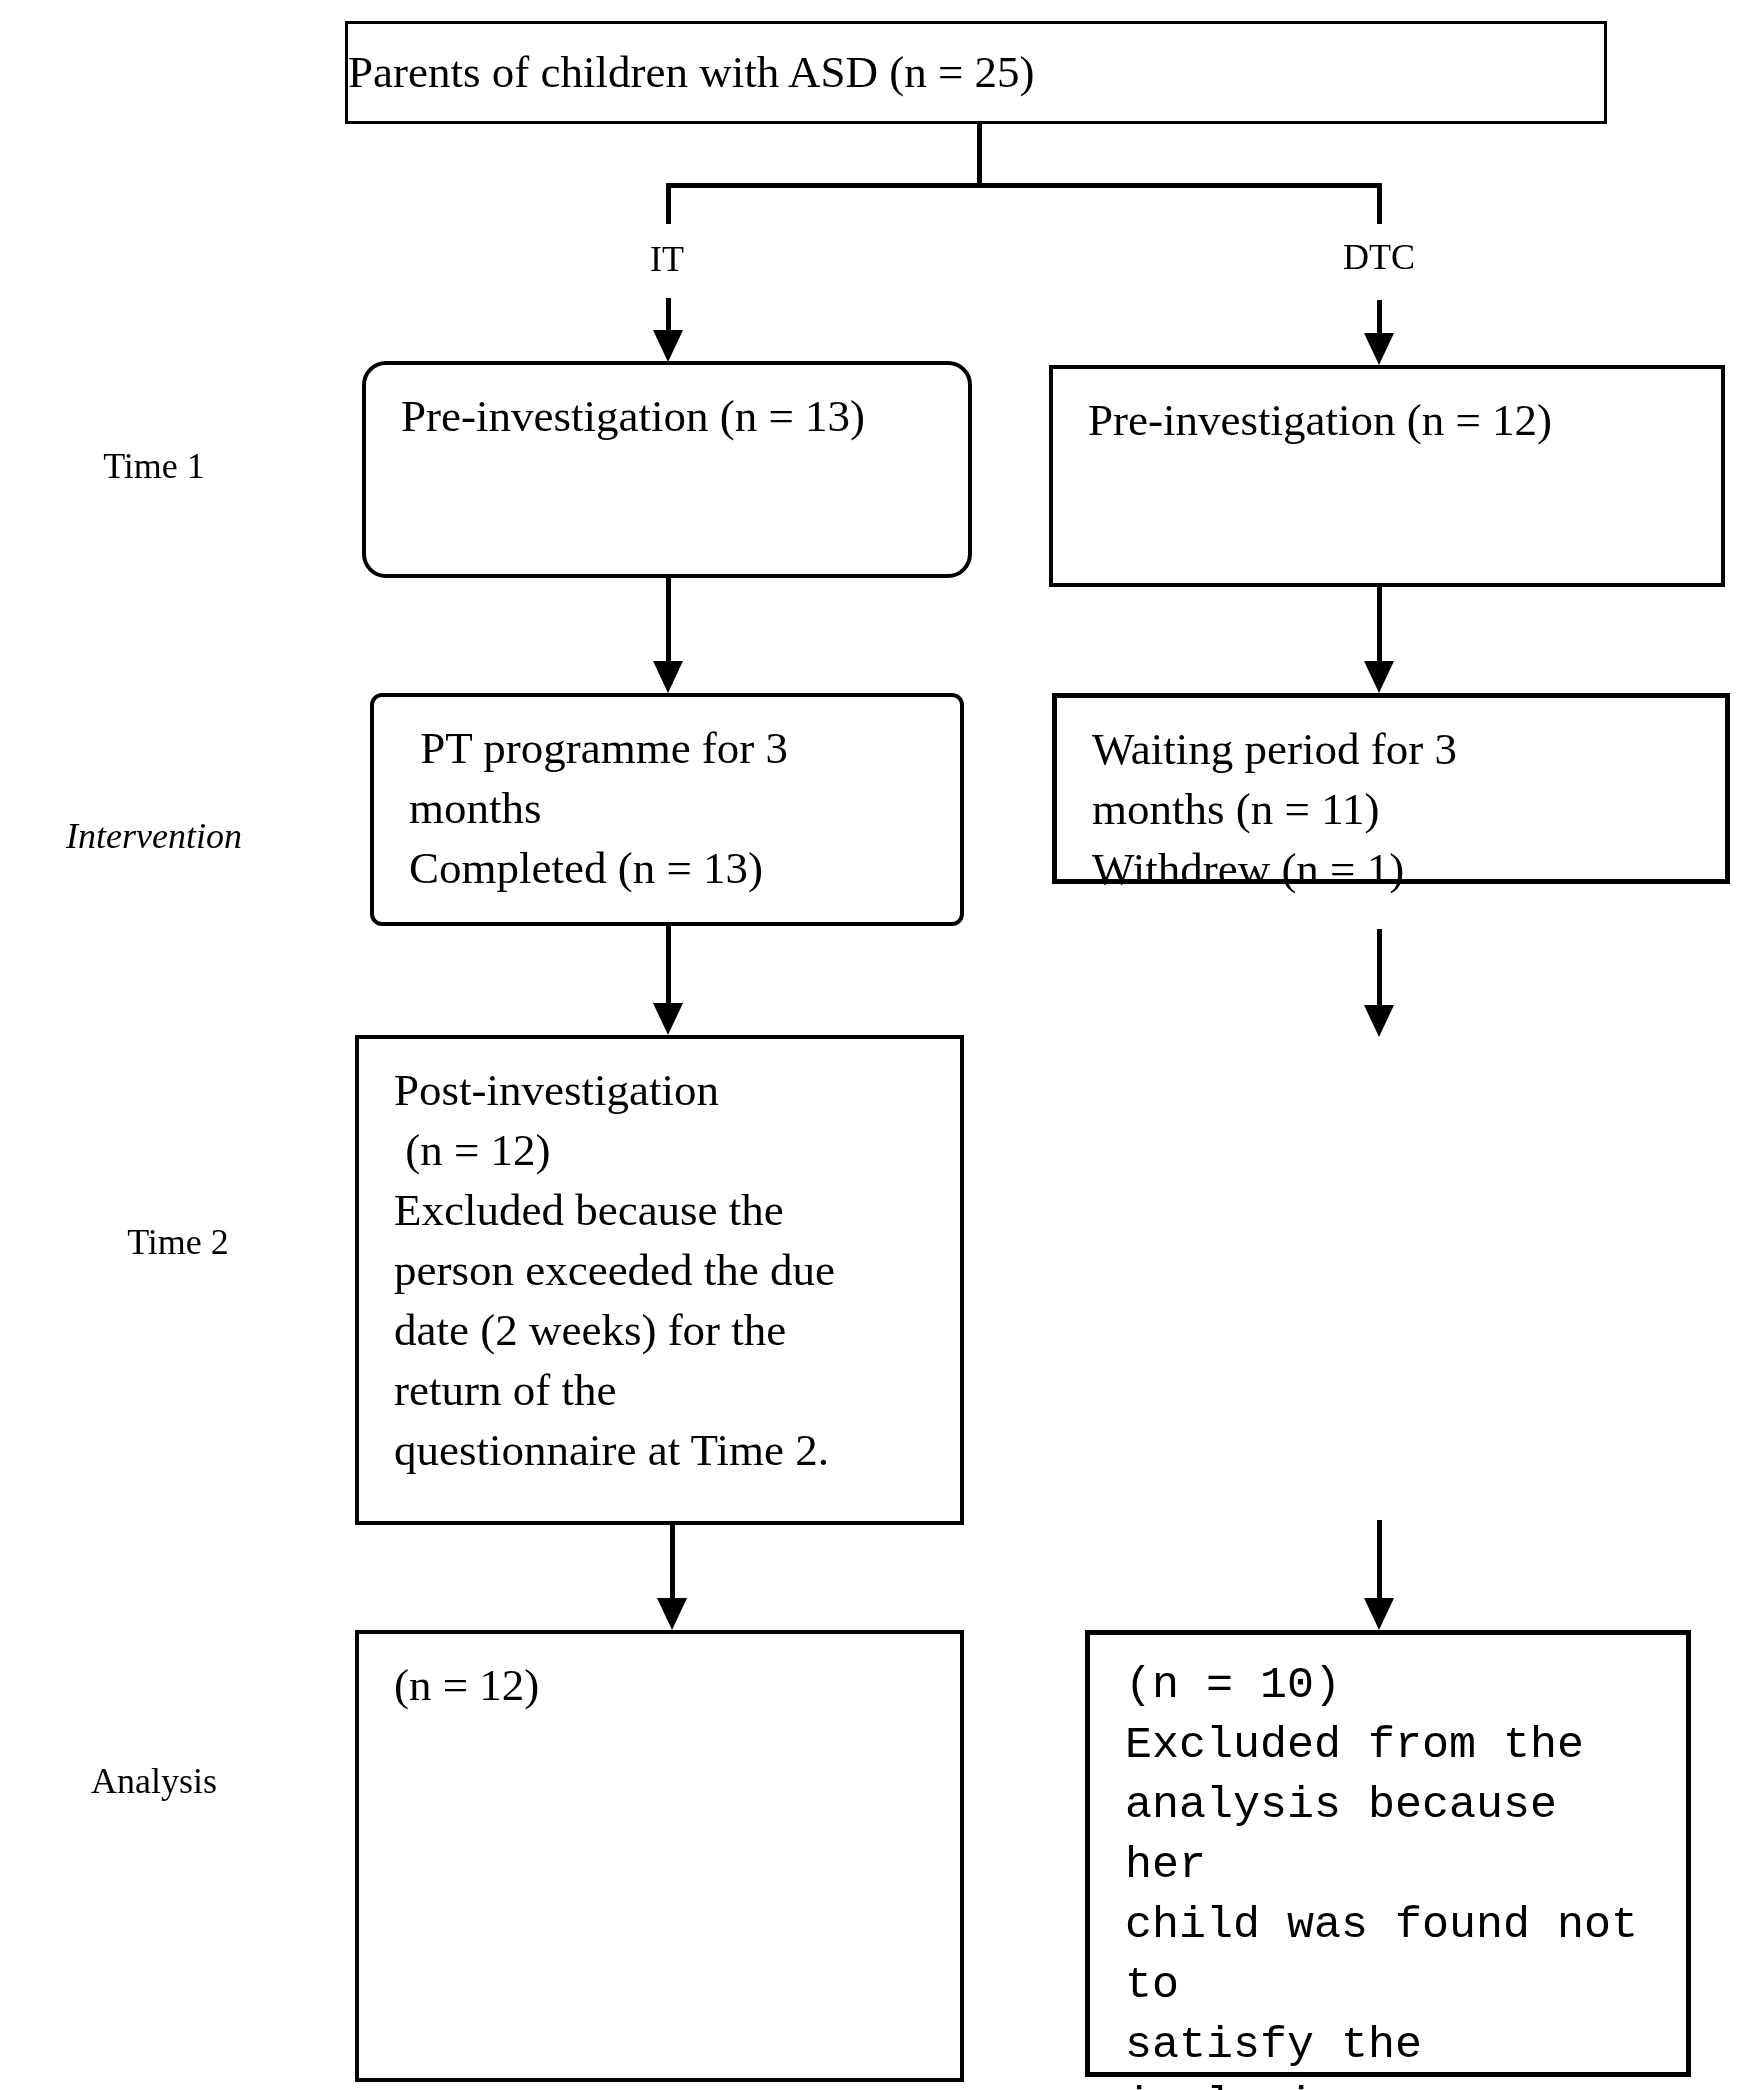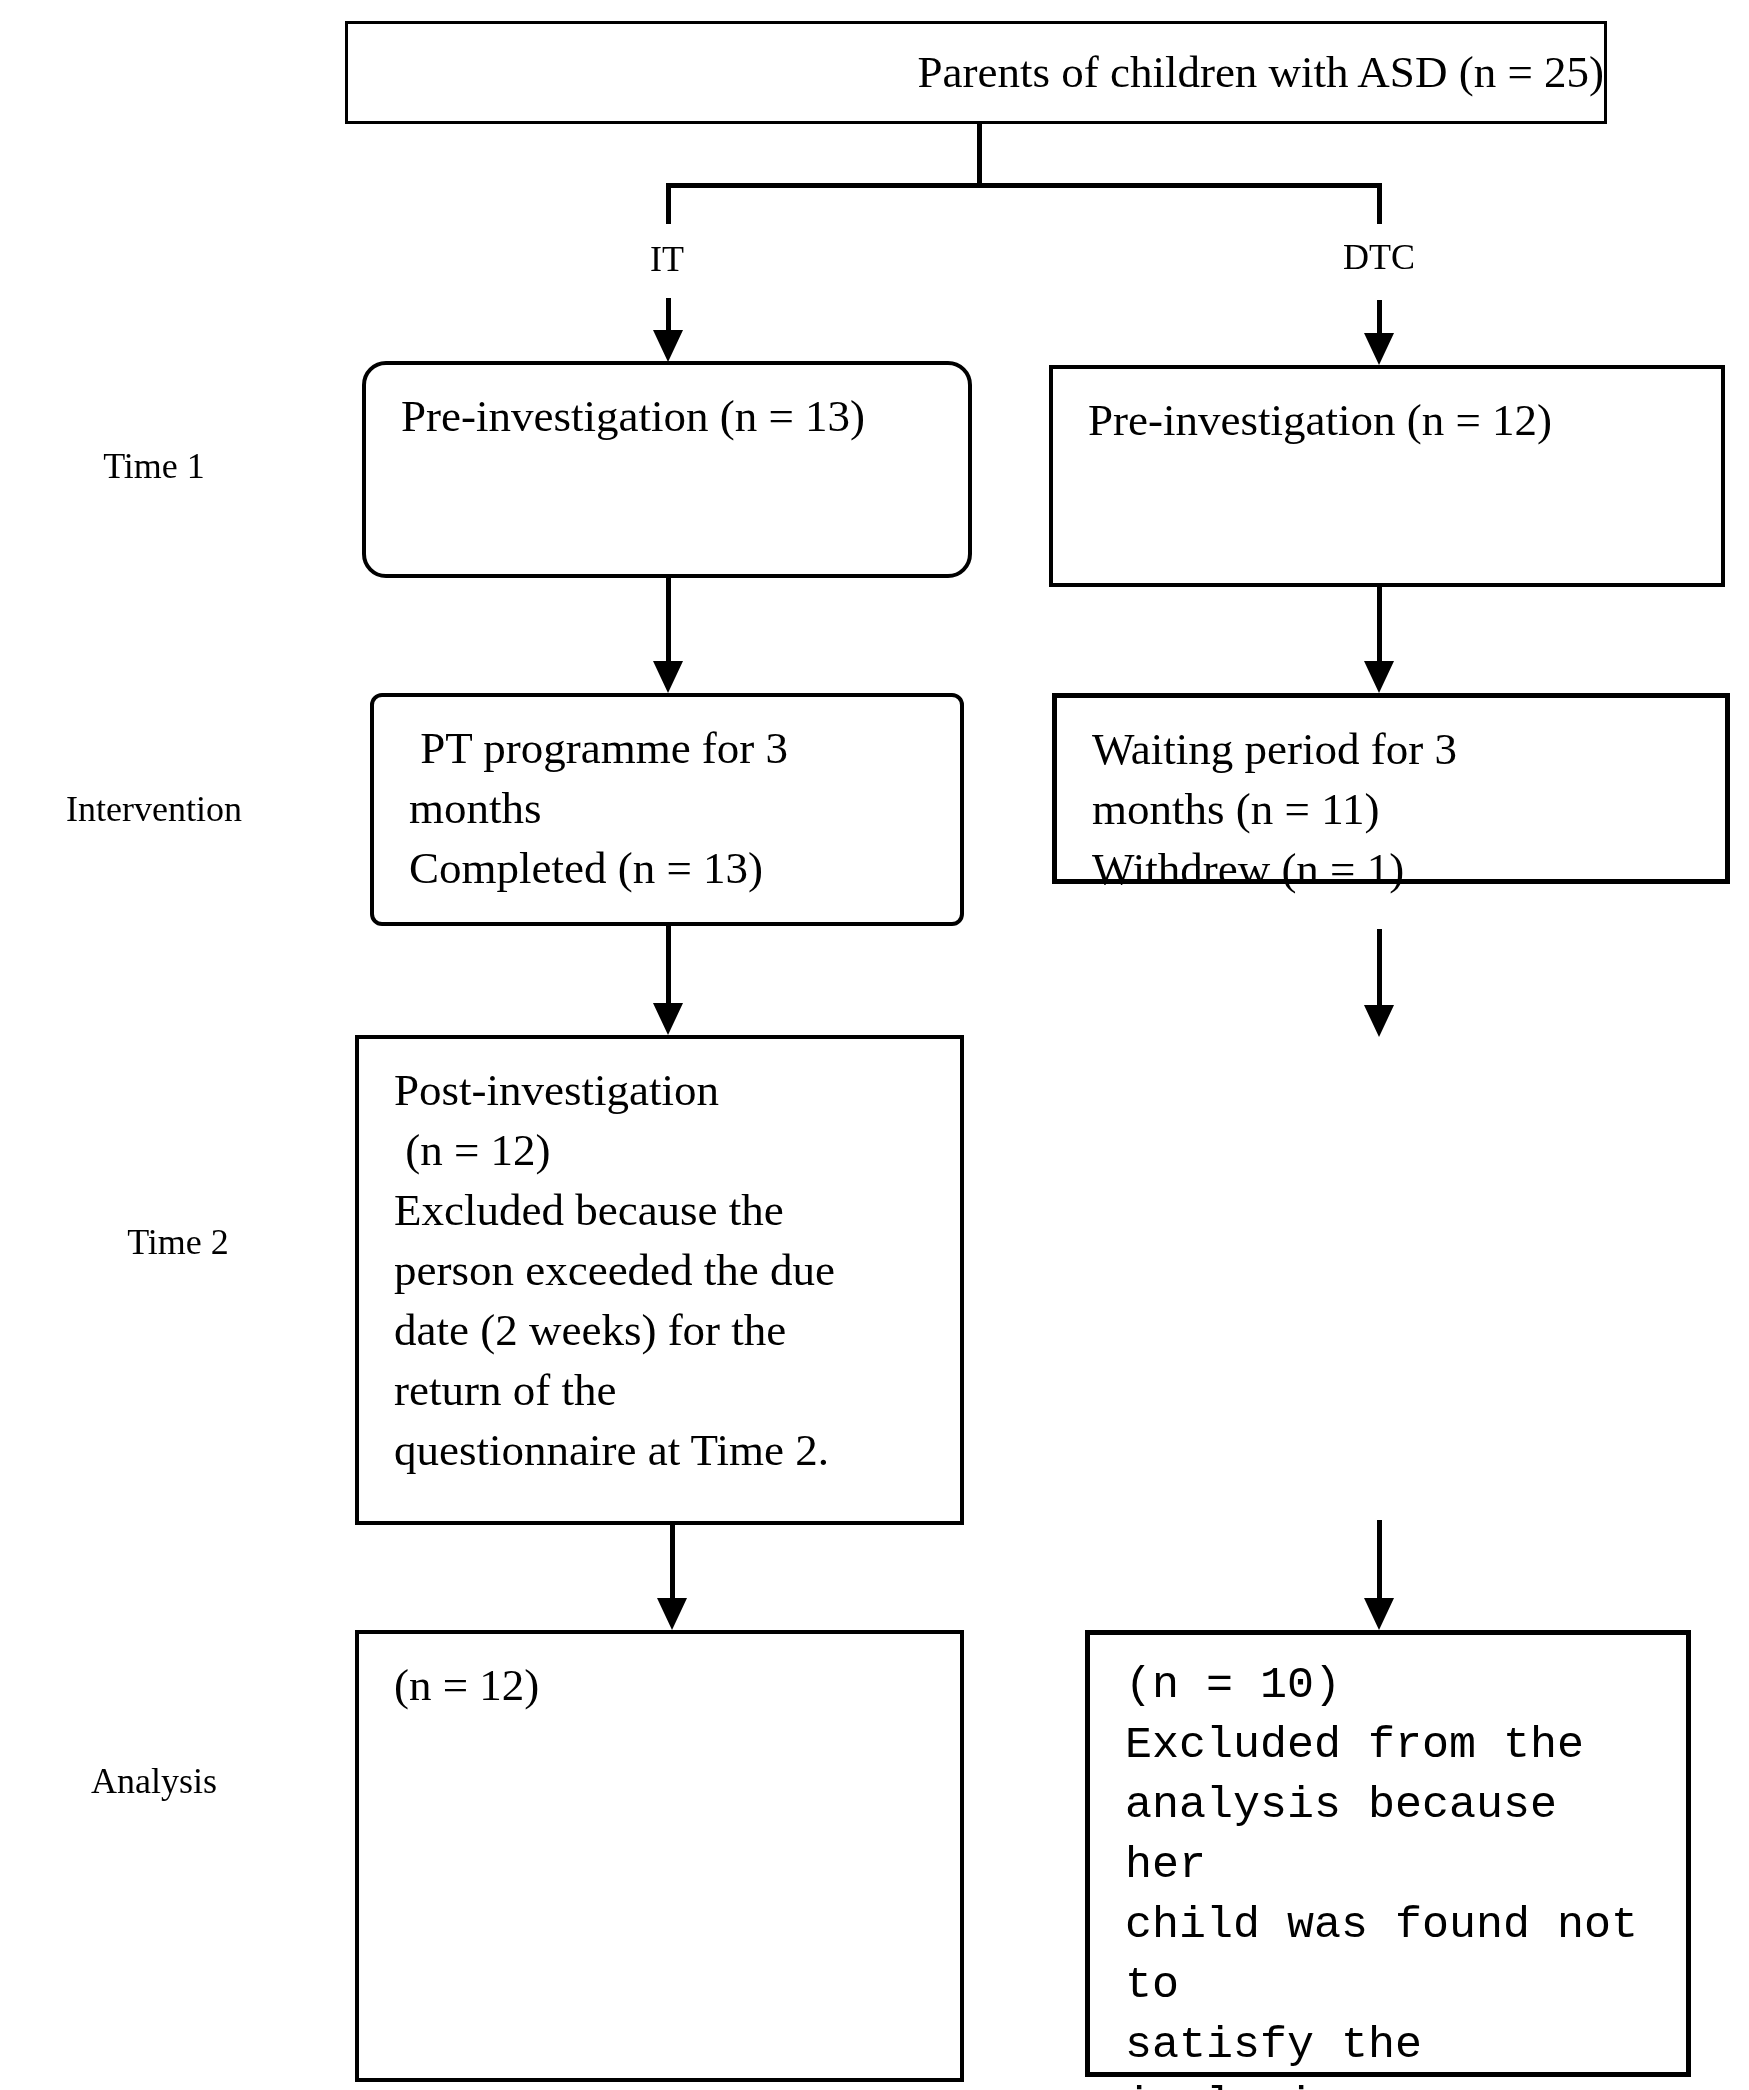--- a/index.html
+++ b/index.html
@@ -21,21 +21,21 @@
   .box .boxtext {
     font-size: 45px;
     line-height: 60px;
     white-space: pre-wrap;
     display: block;
   }
   .box.topbox {
     border-width: 3.7px;
     display: flex;
     align-items: center;
-    justify-content: flex-end;
+    justify-content: flex-start;
     text-align: center;
     padding: 0;
   }
   .label {
     position: absolute;
     font-size: 36px;
     line-height: 56px;
     text-align: center;
     white-space: nowrap;
   }
@@ -66,21 +66,21 @@
 
   <div class="label" style="left:574px; top:231px; width:186px;">IT</div>
   <div class="label" style="left:1286px; top:229px; width:186px;">DTC</div>
 
   <div class="vline" style="left:666px; top:298px; height:34px;"></div>
   <div class="arrowhead" style="left:653px; top:330px;"></div>
   <div class="vline" style="left:1377px; top:300px; height:34px;"></div>
   <div class="arrowhead" style="left:1364px; top:333px;"></div>
 
   <div class="label" style="left:0px; top:438px; width:308px;">Time 1</div>
-  <div class="label" style="left:0px; top:781px; width:308px;">Intervention</div>
+  <div class="label" style="left:0px; top:808px; width:308px;font-style:italic;">Intervention</div>
   <div class="label" style="left:0px; top:1214px; width:308px;margin-left:24px;">Time 2</div>
   <div class="label" style="left:0px; top:1753px; width:308px;">Analysis</div>
 
   <div class="box" style="left:362px; top:361px; width:610px; height:217px;border-radius:24px;">
     <span class="boxtext">Pre-investigation (n = 13)</span>
   </div>
   <div class="box" style="left:1049px; top:365px; width:676px; height:222px;">
     <span class="boxtext">Pre-investigation (n = 12)</span>
   </div>
 

